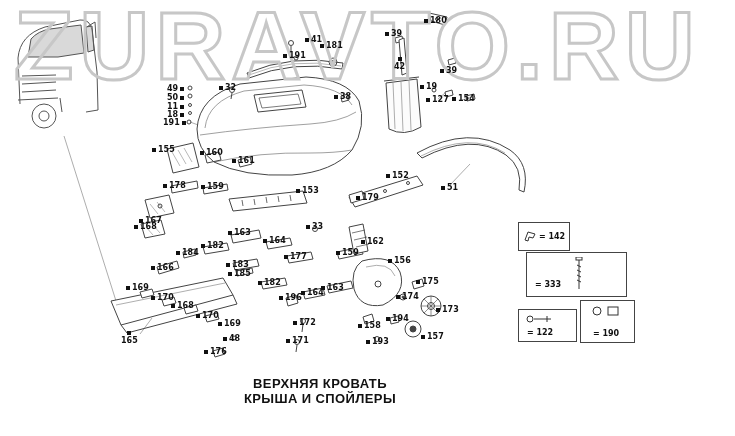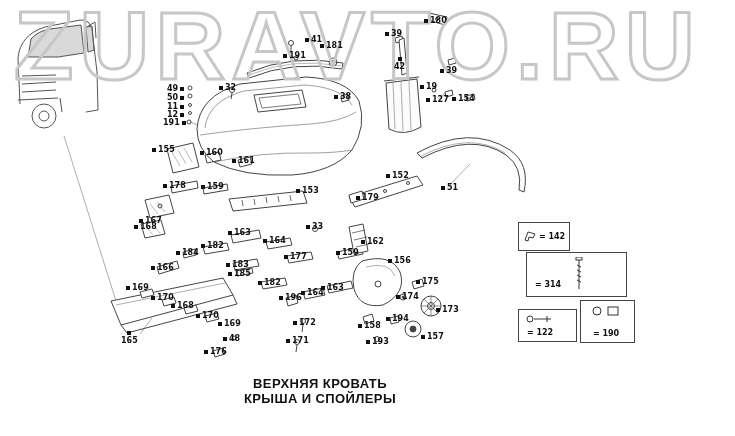--- a/index.html
+++ b/index.html
@@ -224,21 +224,21 @@
       </span>
       <span class="part" style="left: 167px; top: 94px;">
         <span>50</span>
         <i class="psq"></i>
       </span>
       <span class="part" style="left: 167px; top: 103px;">
         <span>11</span>
         <i class="psq"></i>
       </span>
       <span class="part" style="left: 167px; top: 111px;">
-        <span>12</span>
+        <span>18</span>
         <i class="psq"></i>
       </span>
       <span class="part" style="left: 163px; top: 119px;">
         <span>191</span>
         <i class="psq"></i>
       </span>
       <span class="part" style="left: 420px; top: 83px;">
         <i class="psq"></i>
         <span>19</span>
       </span>
@@ -429,21 +429,21 @@
     </div>
 
   <div class="lbox lbox-142" style="left:479px;top:222px;width:50px;height:27px">
     <svg width="16" height="16" viewBox="0 0 16 16">
       <path d="M3,12 L6,4 L13,6 L11,10 L7,9 L6,13 Z" fill="none" stroke="#333" stroke-width="1"></path>
     </svg>
     <span class="ltext">= 142</span>
   </div>
 
   <div class="lbox lbox-186" style="left:487px;top:252px;width:99px;height:43px">
-    <span class="ltext">= 314</span>
+    <span class="ltext">= 333</span>
     <svg width="12" height="35" viewBox="0 0 12 35">
       <rect x="3" y="0" width="6" height="3" fill="none" stroke="#333" stroke-width="1"></rect>
       <path d="M6,3 L6,32 M4,8 L8,10 M4,13 L8,15 M4,18 L8,20 M4,23 L8,25" stroke="#333" stroke-width="1" fill="none"></path>
     </svg>
   </div>
 
   <div class="lbox lbox-122" style="left:479px;top:309px;width:57px;height:31px">
     <svg width="30" height="12" viewBox="0 0 30 12">
       <circle cx="5" cy="6" r="3" fill="none" stroke="#333" stroke-width="1"></circle>
       <path d="M9,6 L26,6 M22,3 L22,9" stroke="#333" stroke-width="1" fill="none"></path>

